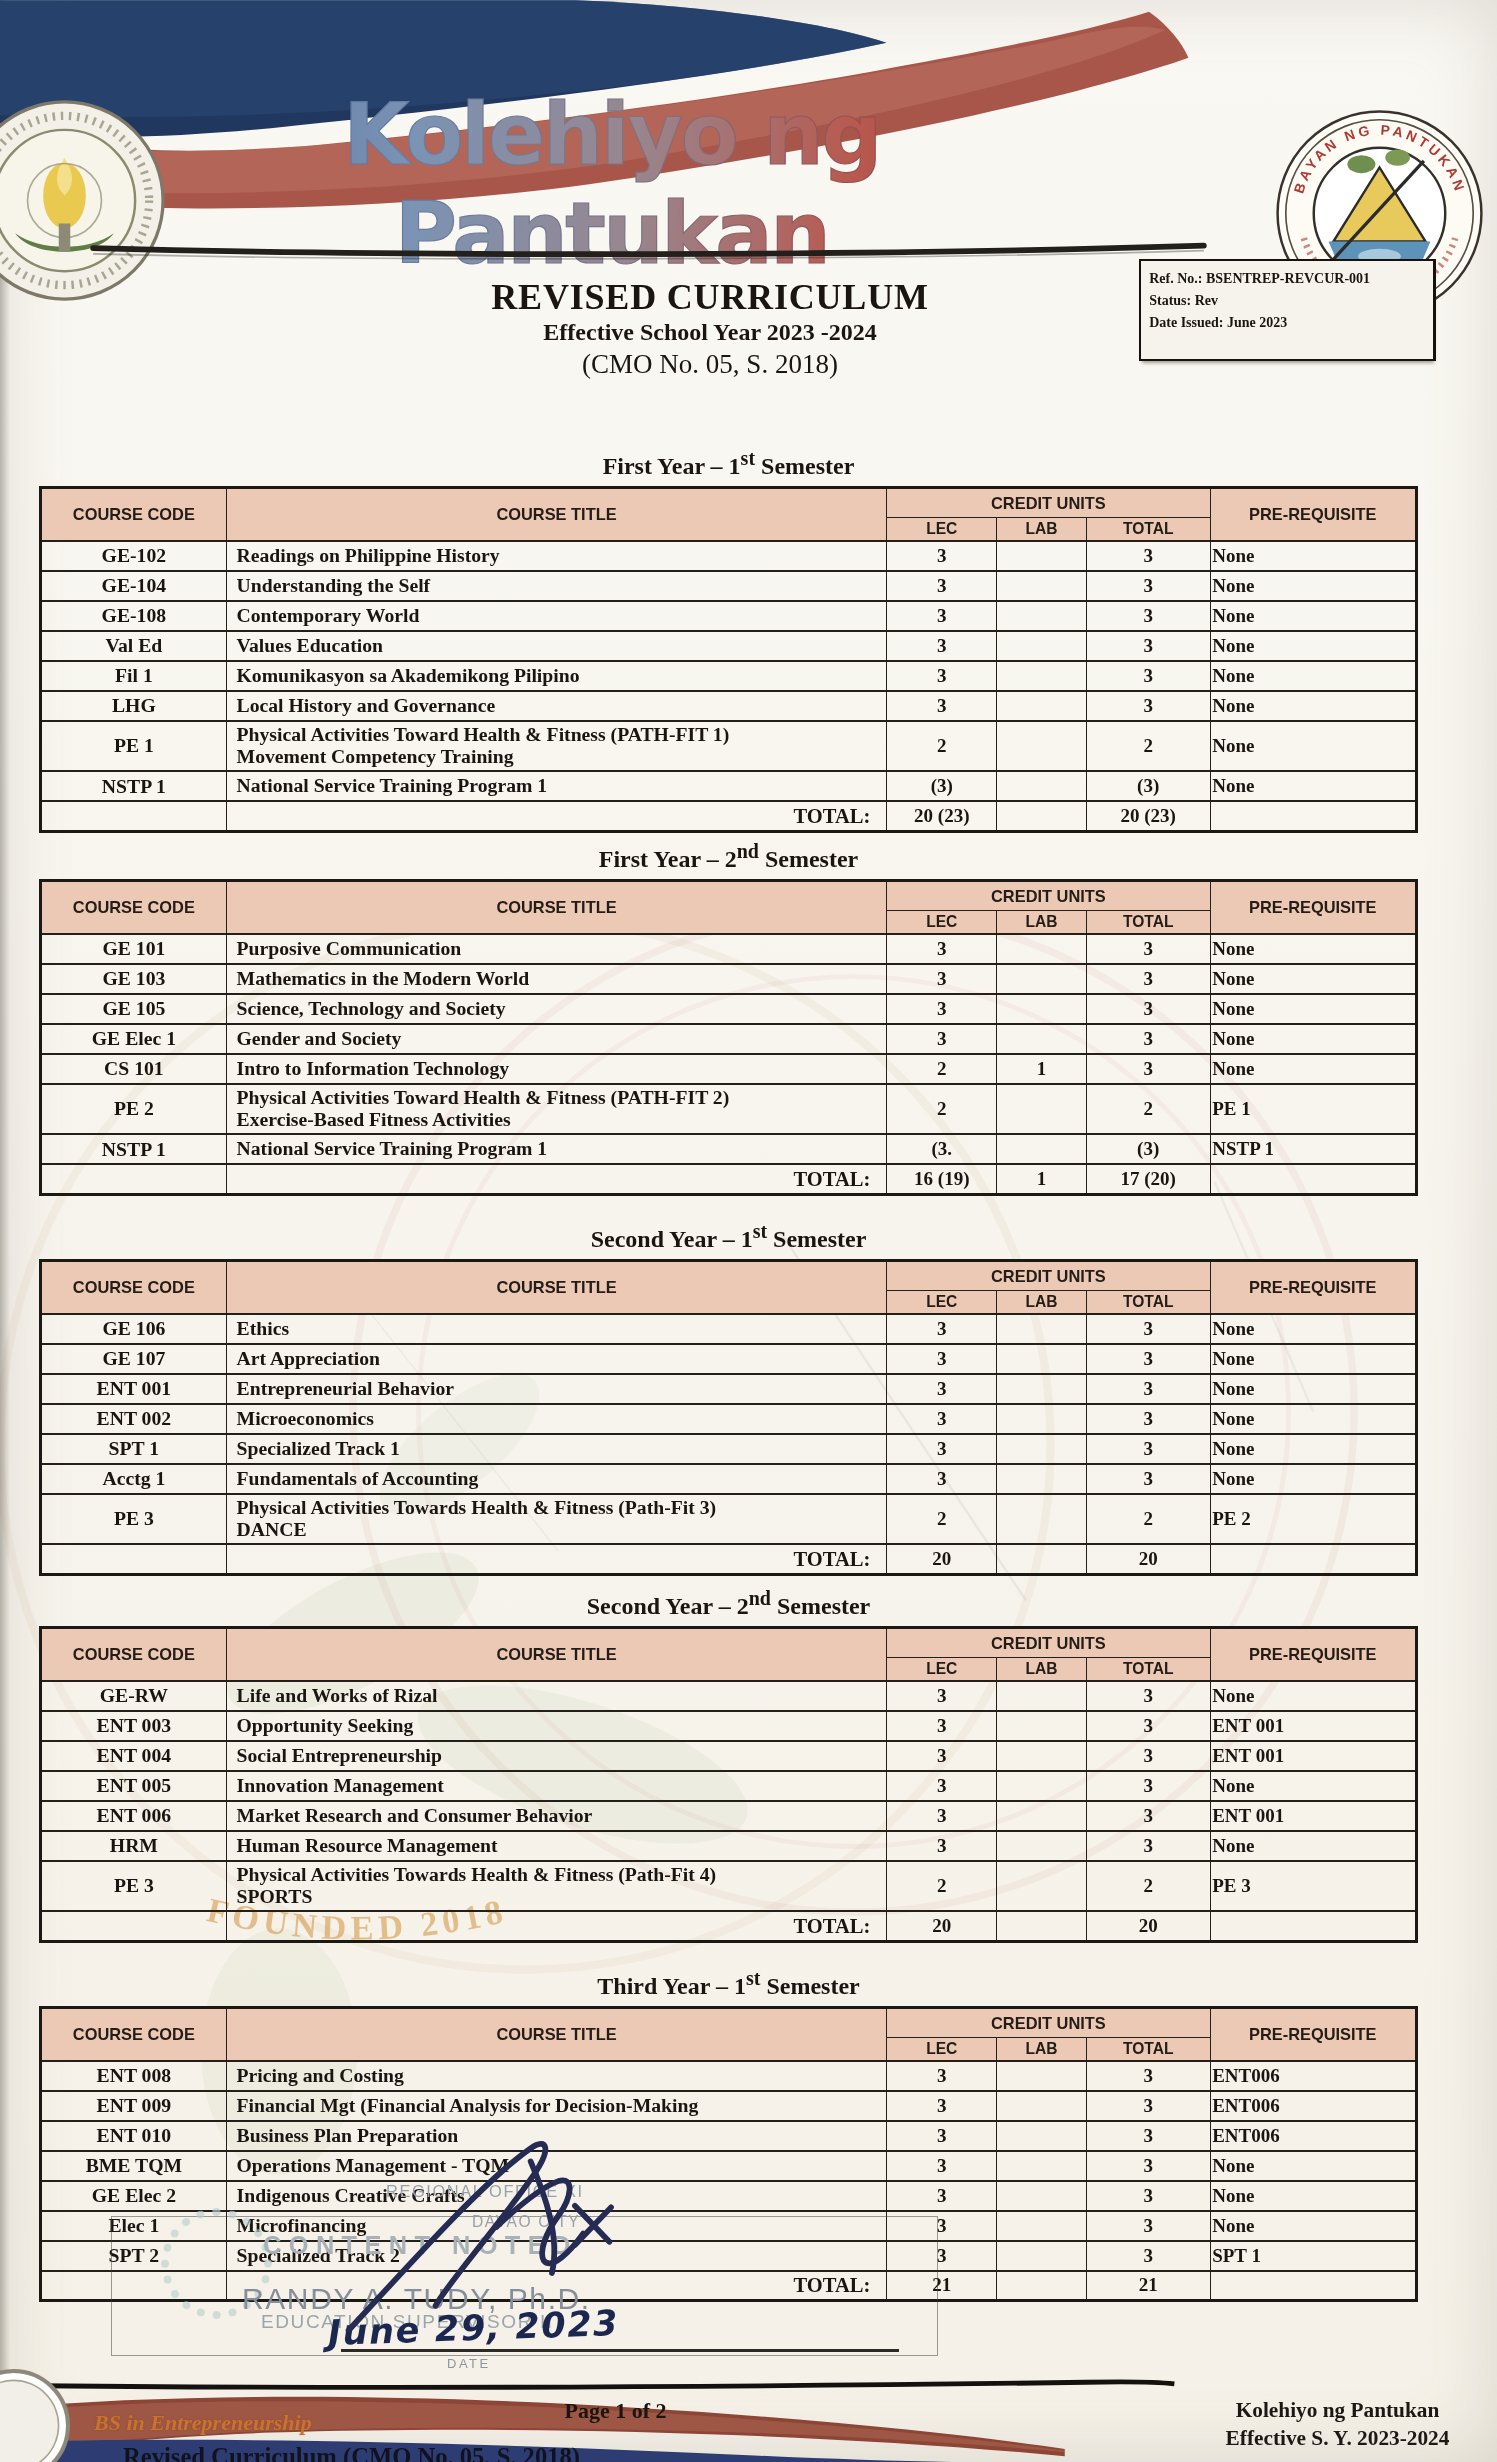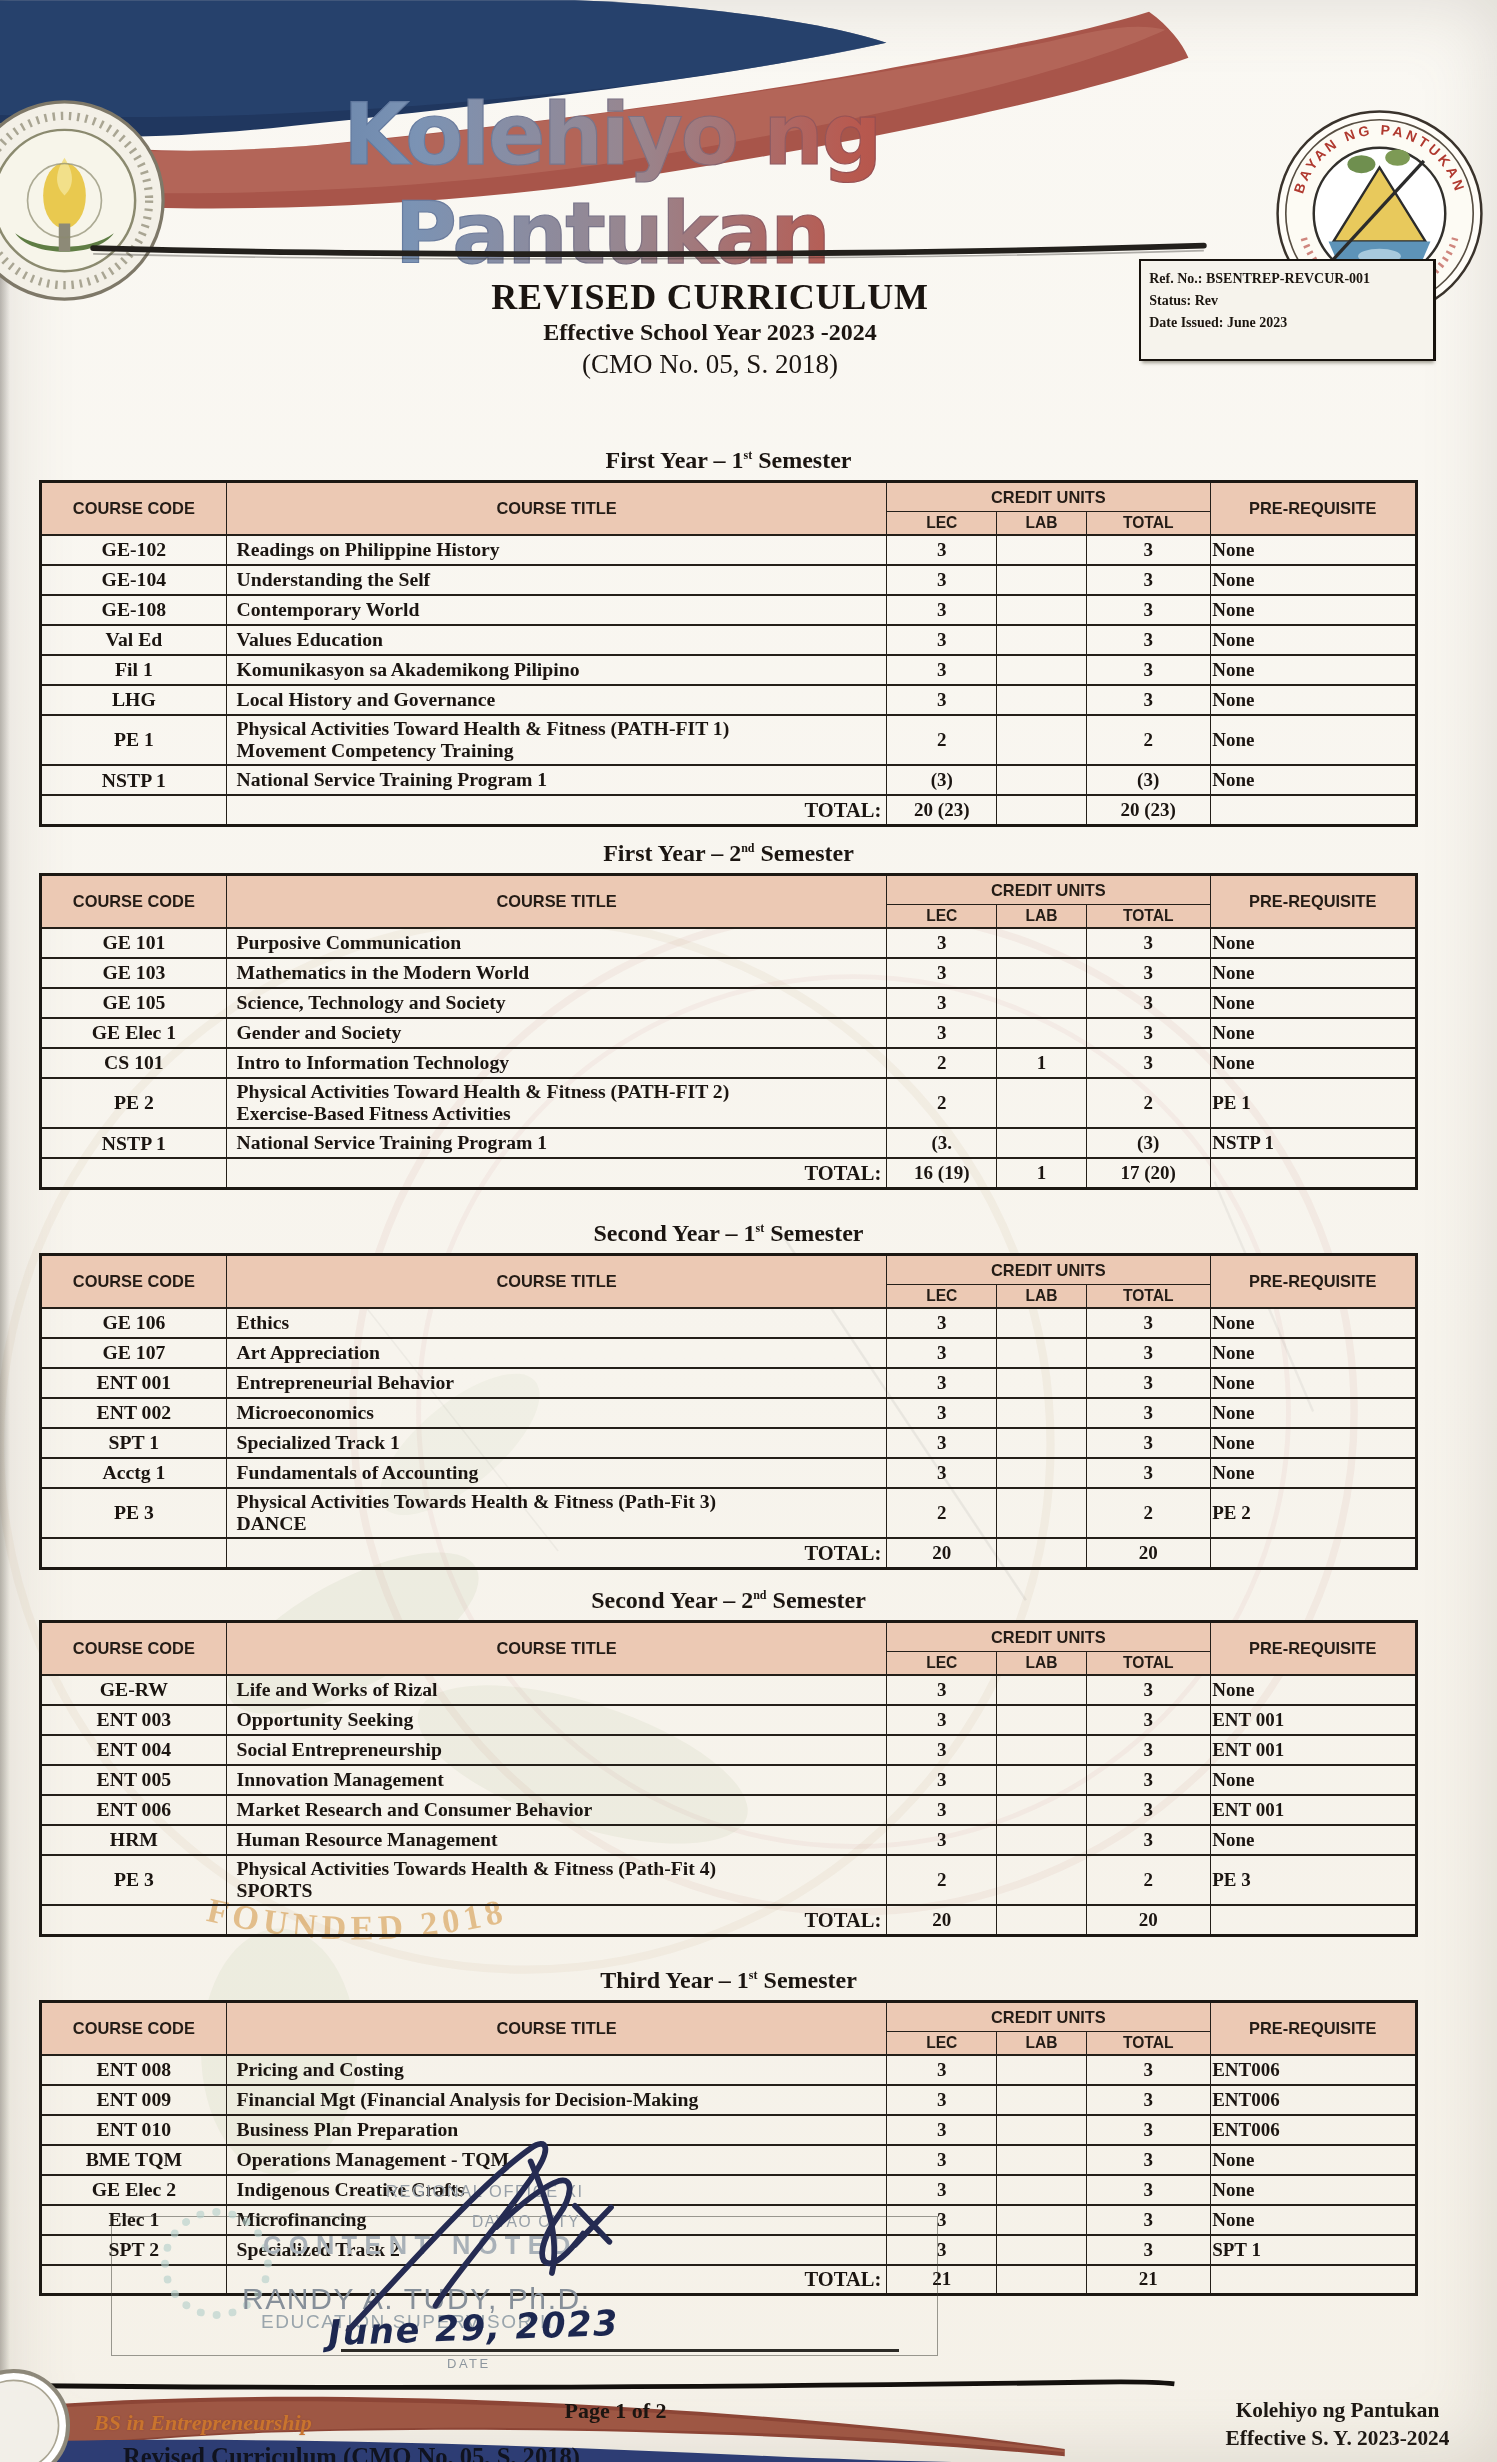--- a/index.html
+++ b/index.html
@@ -32,33 +32,33 @@
         border:2.5px solid #17120d;border-right-width:3.3px;background:#f6f3ec;
         padding:6.6px 8.2px;box-shadow:0 4.9px 3.3px -2.5px rgba(90,85,70,.55);}
   .refbox div{font-size:14px;font-weight:bold;line-height:1.6;color:#1b150f;white-space:nowrap;}
 
   
   .wm{position:absolute;left:0;top:0;width:1497px;height:2462px;pointer-events:none;}
 
   
   .sem{position:absolute;left:39px;width:1379px;z-index:2;}
   .sem-title{text-align:center;font-size:24px;font-weight:bold;margin-bottom:5.7px;}
-  .sem-title sup{font-size:12px;text-align:center;}
+  .sem-title sup{font-size:20px;text-align:center;}
   table.curr{width:100%;border-collapse:collapse;border:3.3px solid #1c1813;}
   table.curr th{background:#ecc9b4;font-family:"Liberation Sans",sans-serif;font-weight:bold;
         color:#241c16;border:1.6px solid #241f19;}
   th.h1{font-size:16.4px;padding:4.9px 1.6px;}
   th.h2{font-size:15.6px;padding:1.6px;}
   table.curr td{border:1.6px solid #241f19;border-top-width:2.5px;border-bottom-width:2.5px;
         font-weight:bold;vertical-align:middle;}
   td.c-code{text-align:center;font-size:19.7px;padding:2.5px 1.6px;}
   td.c-title{font-size:19.7px;padding:2.5px 3.3px 2.5px 9.8px;line-height:1.1;}
   td.c-num{text-align:center;font-size:19px;padding:2.5px 1.6px;}
   td.c-pre{text-align:left;font-size:19px;padding:2.5px 1.6px;}
-  td.c-total-label{text-align:right;font-size:20.5px;padding-right:5px;}
+  td.c-total-label{text-align:right;font-size:20.5px;padding-right:16px;}
 
   
   .sig-stampbox{position:absolute;left:111px;top:2216px;width:825px;height:138px;
         border:1.6px solid rgba(60,60,52,.5);z-index:3;}
   .sig-office1{position:absolute;left:386px;top:2182px;font-family:"Liberation Sans",sans-serif;
         font-size:16.4px;letter-spacing:1.6px;color:#98a0a8;z-index:3;}
   .sig-office2{position:absolute;left:472px;top:2213px;font-family:"Liberation Sans",sans-serif;
         font-size:15.6px;letter-spacing:1.6px;color:#98a0a8;z-index:3;}
   .sig-noted{position:absolute;left:263px;top:2231px;font-family:"Liberation Sans",sans-serif;
         font-size:25.4px;letter-spacing:7.4px;color:#a9b1b8;font-weight:bold;z-index:3;}

